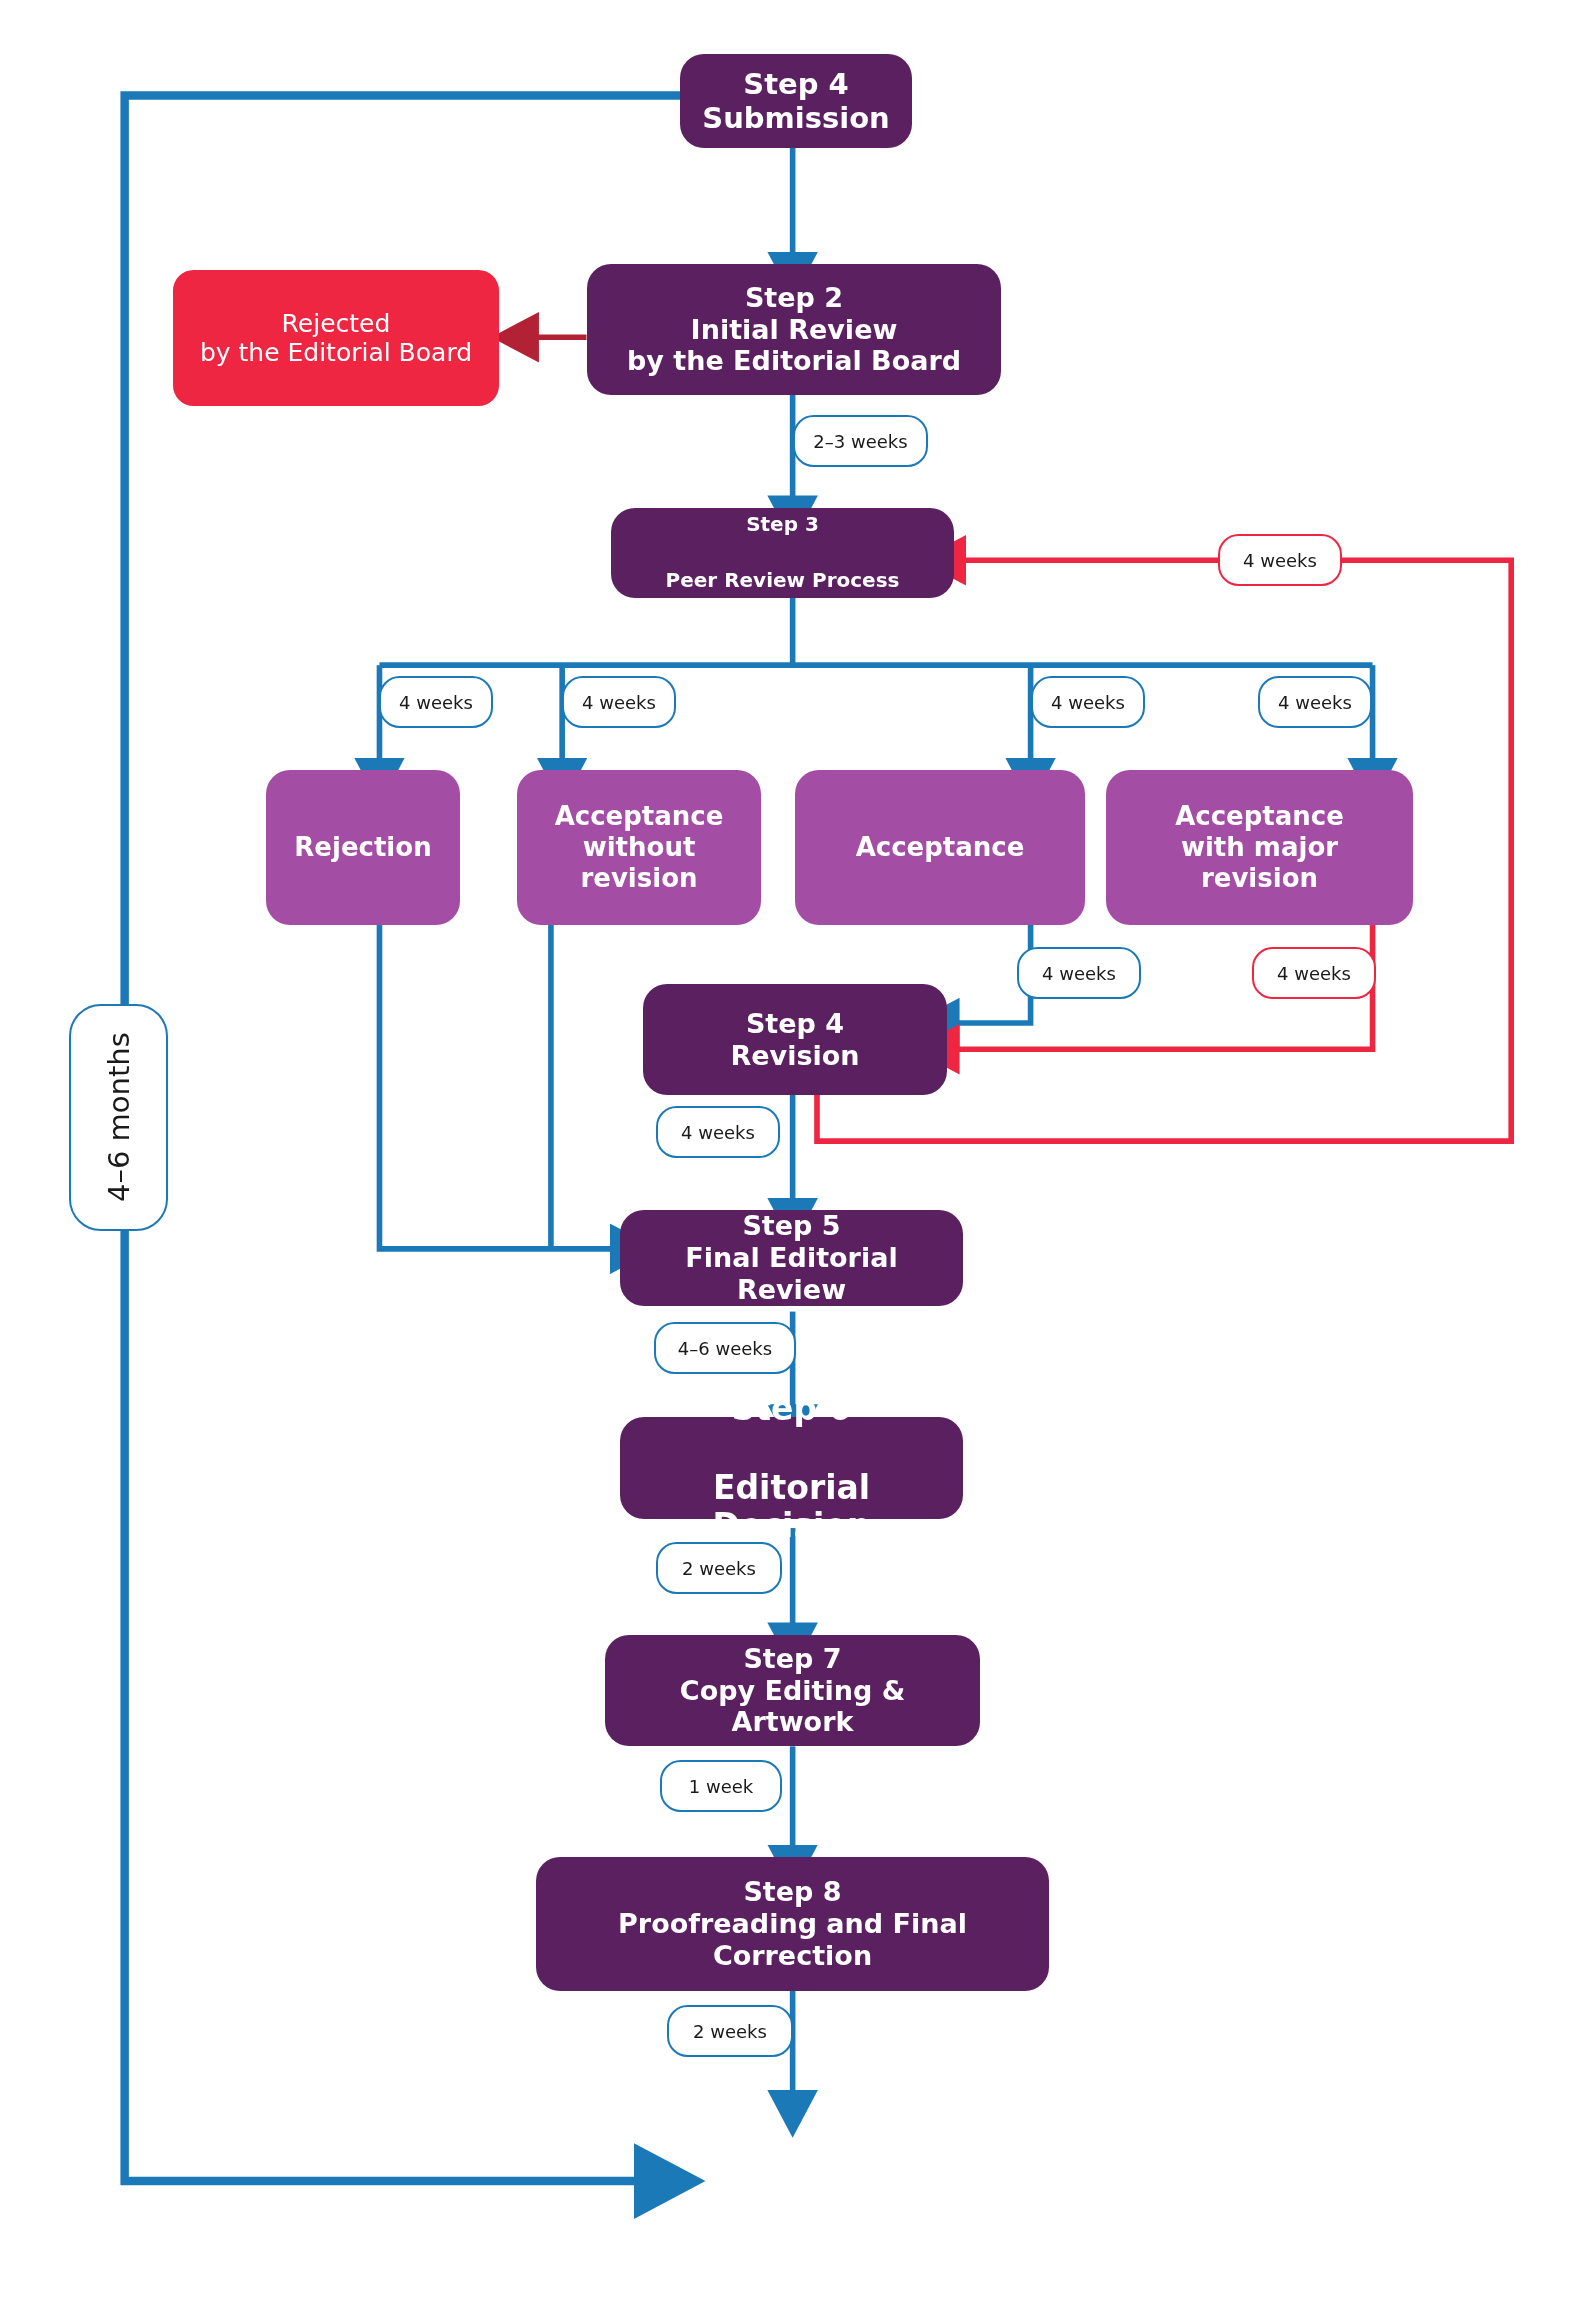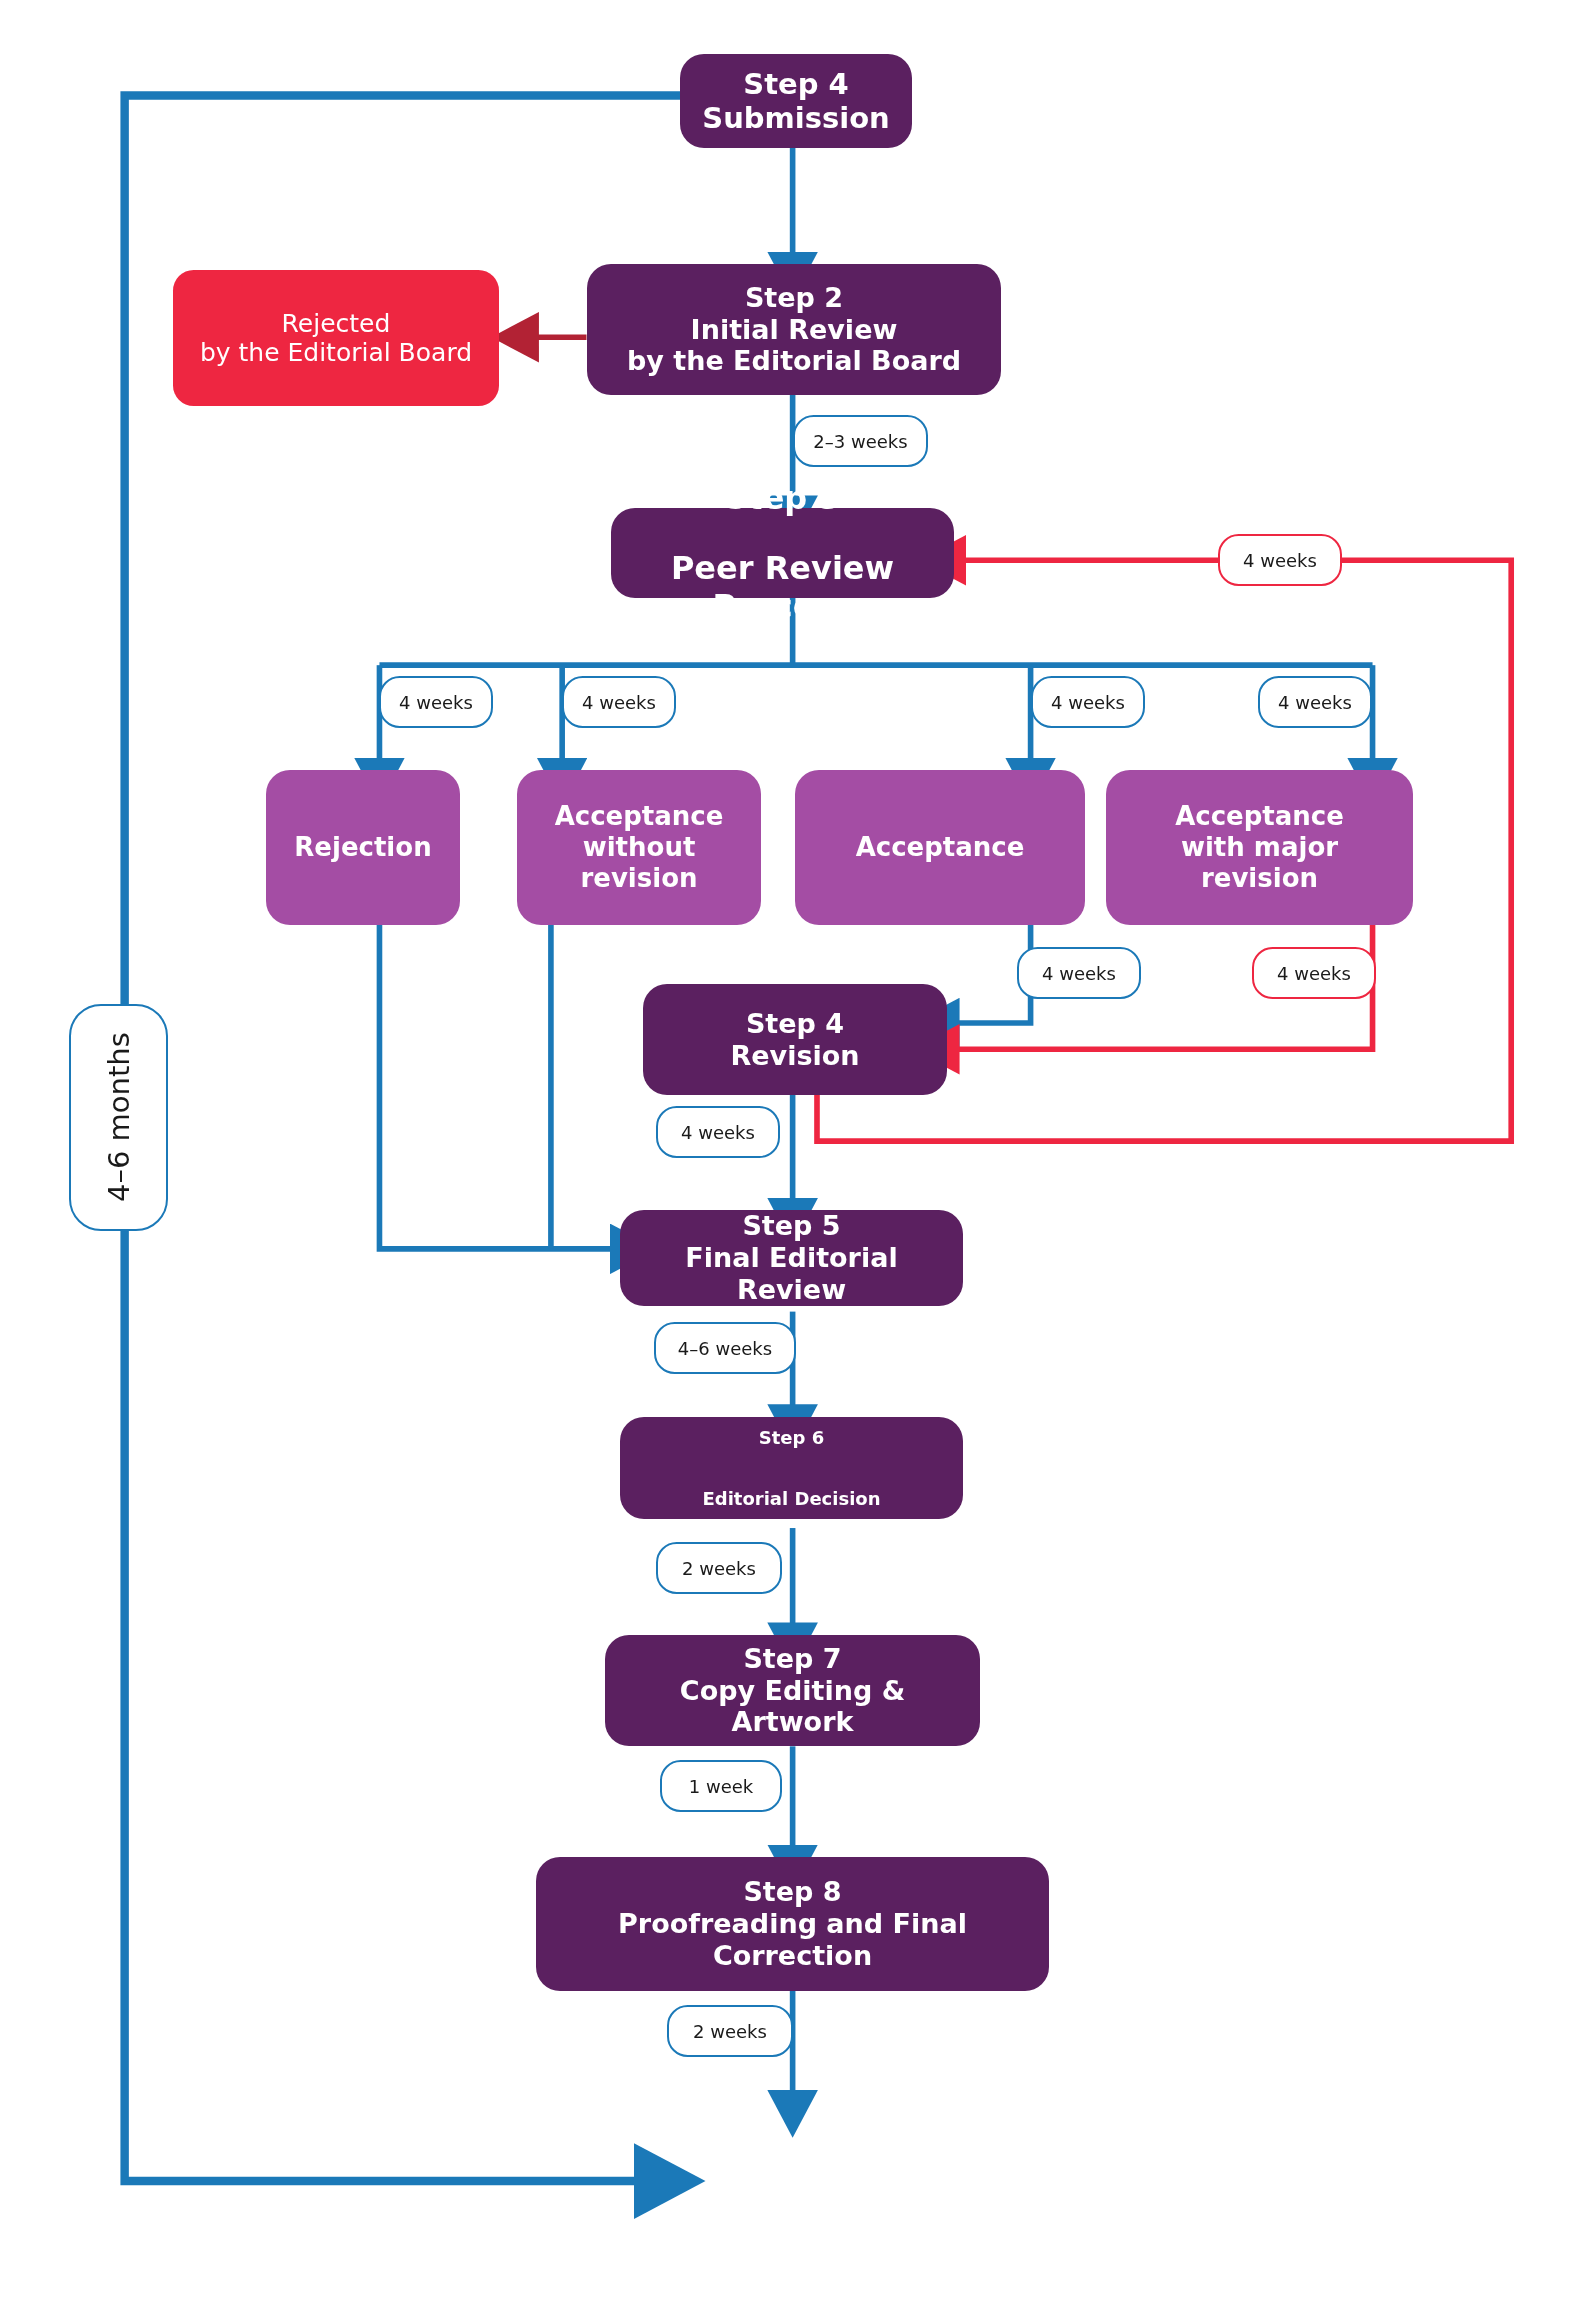--- a/index.html
+++ b/index.html
@@ -101,21 +101,21 @@
     <span class="l1">Rejected</span>
     <span class="l2">by the Editorial Board</span>
   </div>
 
   <div class="node dark" style="left:587px;top:264px;width:414px;height:131px;font-size:27px;text-align:right;">
     <span class="l1">Step 2</span>
     <span class="l2">Initial Review</span>
     <span class="l2">by the Editorial Board</span>
   </div>
 
-  <div class="node dark" style="left:611px;top:508px;width:343px;height:90px;font-size:32px;gap:32px;">
+  <div class="node dark" style="left:611px;top:508px;width:343px;height:90px;font-size:20px;gap:32px;">
     <span class="l1">Step 3</span>
     <span class="l2">Peer Review Process</span>
   </div>
 
   <div class="node mid" style="left:266px;top:770px;width:194px;height:155px;font-size:26px;">
     <span class="l1">Rejection</span>
   </div>
 
   <div class="node mid" style="left:517px;top:770px;width:244px;height:155px;font-size:26px;">
     <span class="l1">Acceptance</span>
@@ -134,21 +134,21 @@
   <div class="node dark" style="left:643px;top:984px;width:304px;height:111px;font-size:27px;">
     <span class="l1">Step 4</span>
     <span class="l2">Revision</span>
   </div>
 
   <div class="node dark" style="left:620px;top:1210px;width:343px;height:96px;font-size:27px;">
     <span class="l1">Step 5</span>
     <span class="l2">Final Editorial Review</span>
   </div>
 
-  <div class="node dark" style="left:620px;top:1417px;width:343px;height:102px;font-size:18px;gap:40px;">
+  <div class="node dark" style="left:620px;top:1417px;width:343px;height:102px;font-size:33px;gap:40px;">
     <span class="l1">Step 6</span>
     <span class="l2">Editorial Decision</span>
   </div>
 
   <div class="node dark" style="left:605px;top:1635px;width:375px;height:111px;font-size:27px;">
     <span class="l1">Step 7</span>
     <span class="l2">Copy Editing &amp; Artwork</span>
   </div>
 
   <div class="node dark" style="left:536px;top:1857px;width:513px;height:134px;font-size:27px;align-items:center;">

